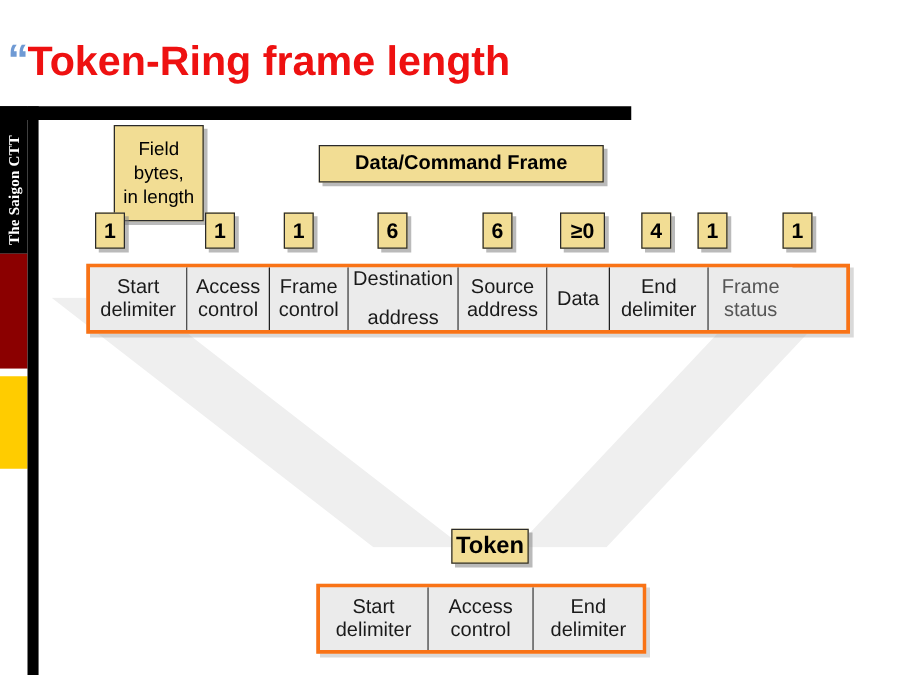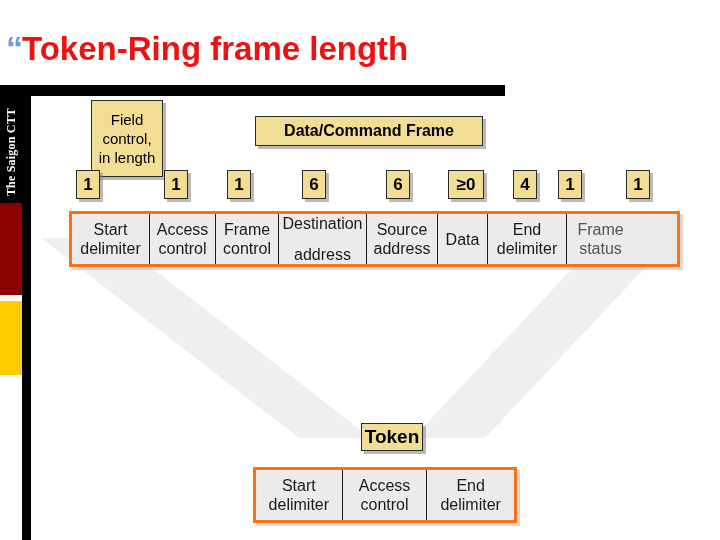--- a/index.html
+++ b/index.html
@@ -255,21 +255,21 @@
 <div id="sidebar-yellow"></div>
 <div id="frame-left-bar"></div>
 
 <div id="diagram">
 
   <div class="vband" id="vband-left"></div>
   <div class="vband" id="vband-right"></div>
 
   <div class="gold-box" id="legend-box">
     <span>Field</span>
-    <span>control,</span>
+    <span>bytes,</span>
     <span>in length</span>
   </div>
 
   <div class="gold-box" id="dcf-label">Data/Command Frame</div>
 
   <div id="byte-chips">
       <div class="byte-chip" style="left: 45px; width: 24px;">1</div>
       <div class="byte-chip" style="left: 133px; width: 24px;">1</div>
       <div class="byte-chip" style="left: 196px; width: 24px;">1</div>
       <div class="byte-chip" style="left: 271px; width: 24px;">6</div>

